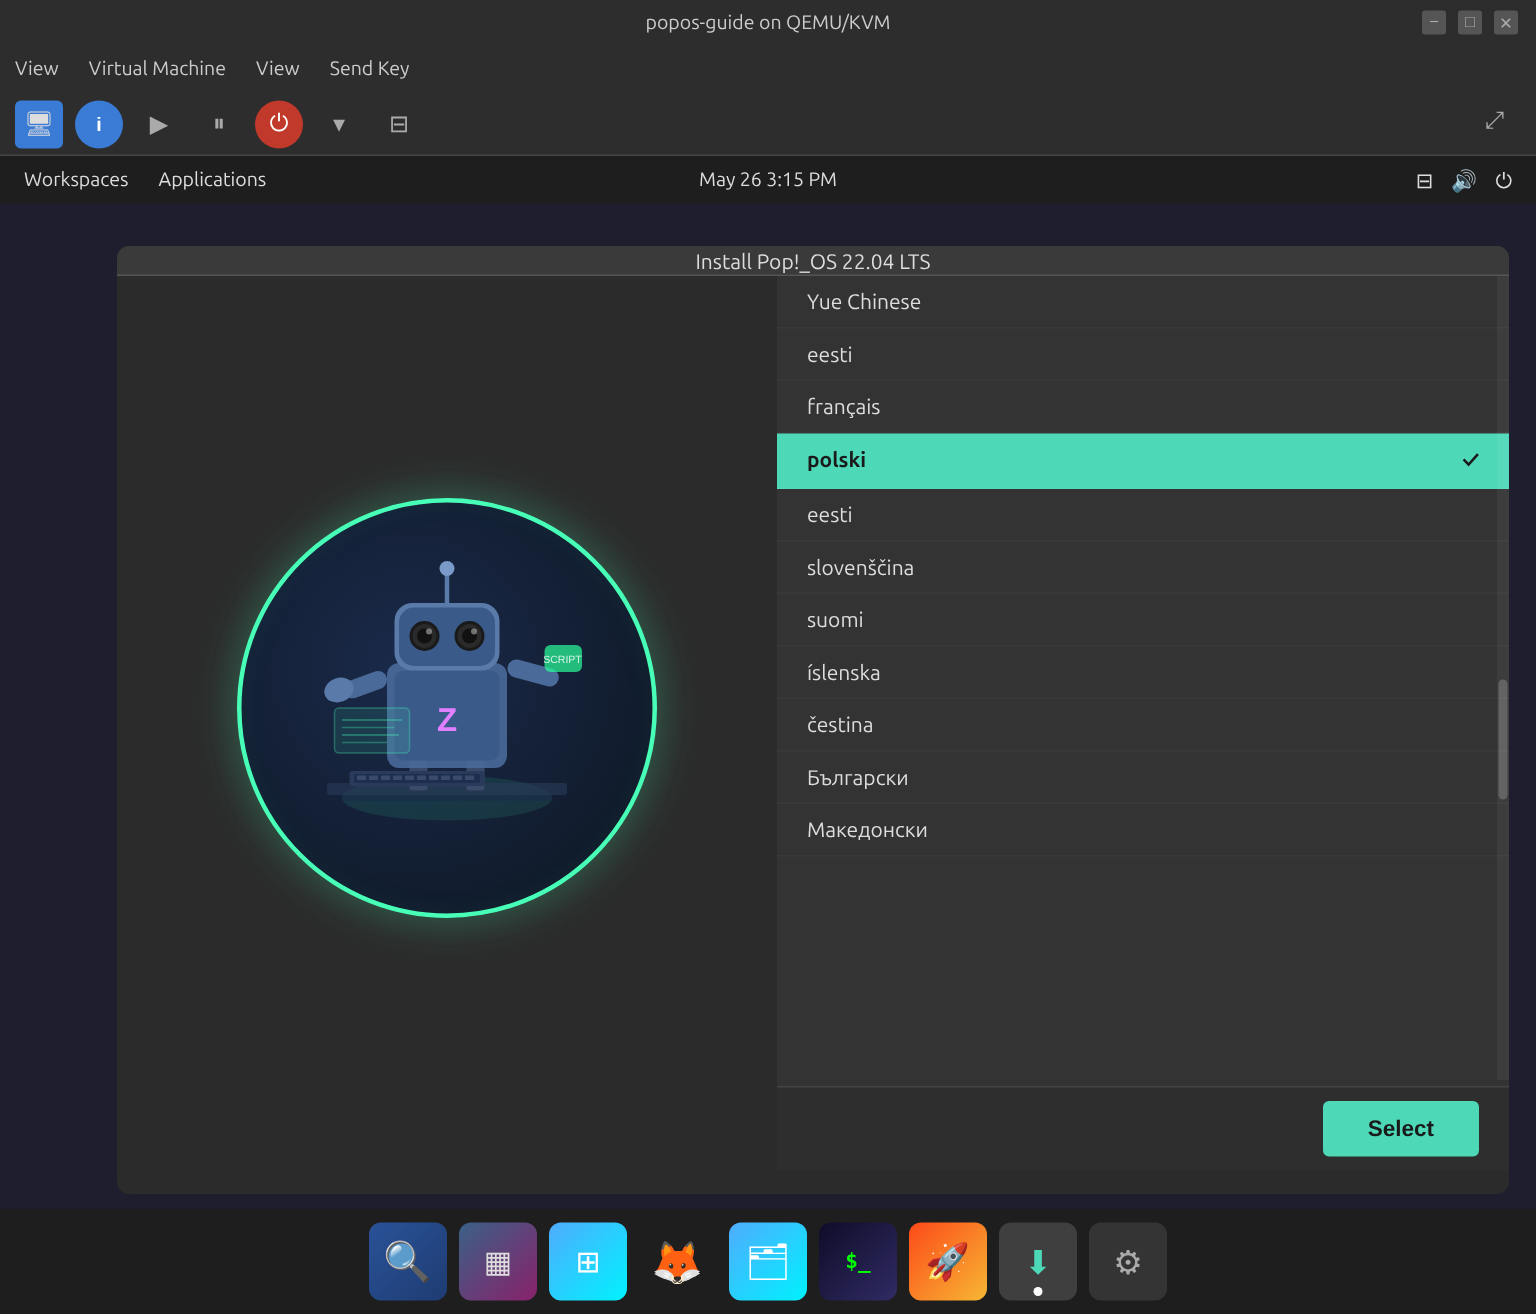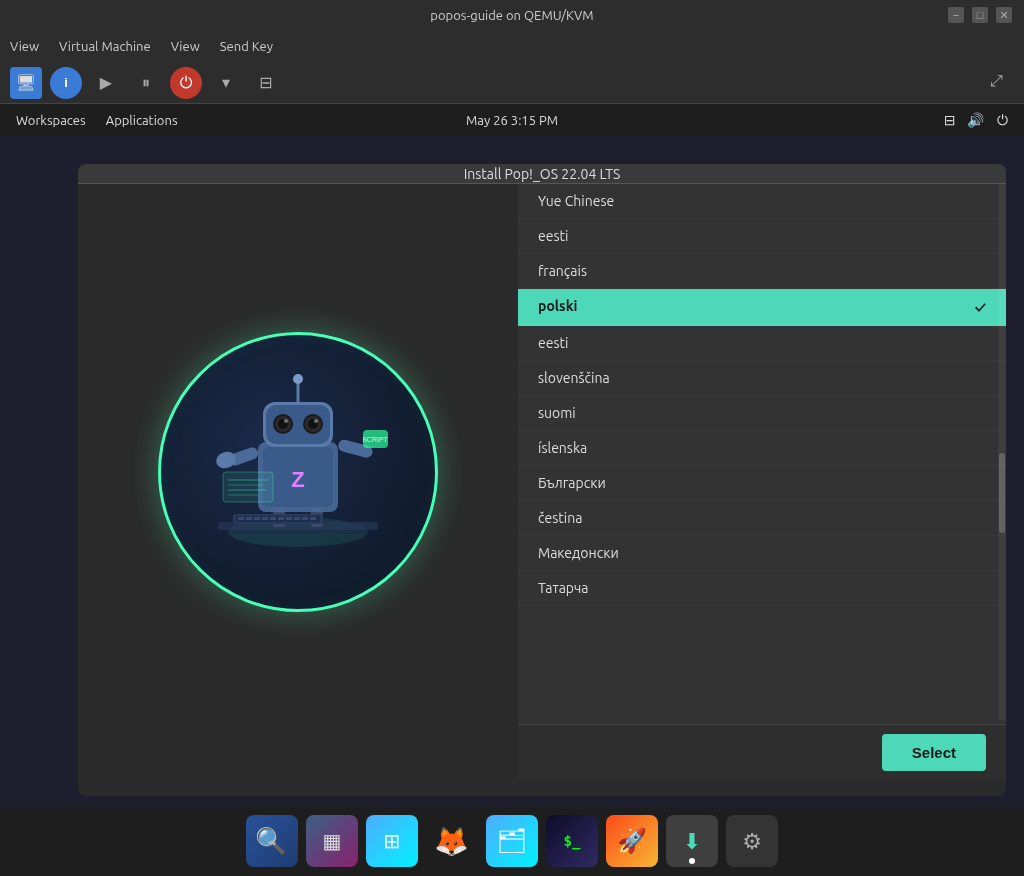--- a/index.html
+++ b/index.html
@@ -534,30 +534,27 @@
             <div class="lang-item">
               <span>slovenščina</span>
             </div>
             <div class="lang-item">
               <span>suomi</span>
             </div>
             <div class="lang-item">
               <span>íslenska</span>
             </div>
             <div class="lang-item">
+              <span>čestina</span>
+            </div>
+            <div class="lang-item">
               <span>Български</span>
             </div>
             <div class="lang-item">
-              <span>čestina</span>
-            </div>
-            <div class="lang-item">
               <span>Македонски</span>
-            </div>
-            <div class="lang-item">
-              <span>Татарча</span>
             </div>
           </div>
         <div class="scroll-track">
           <div class="scroll-thumb"></div>
         </div>
 
         <div class="bottom-bar">
           <button class="select-btn">Select</button>
         </div>
       </div>

